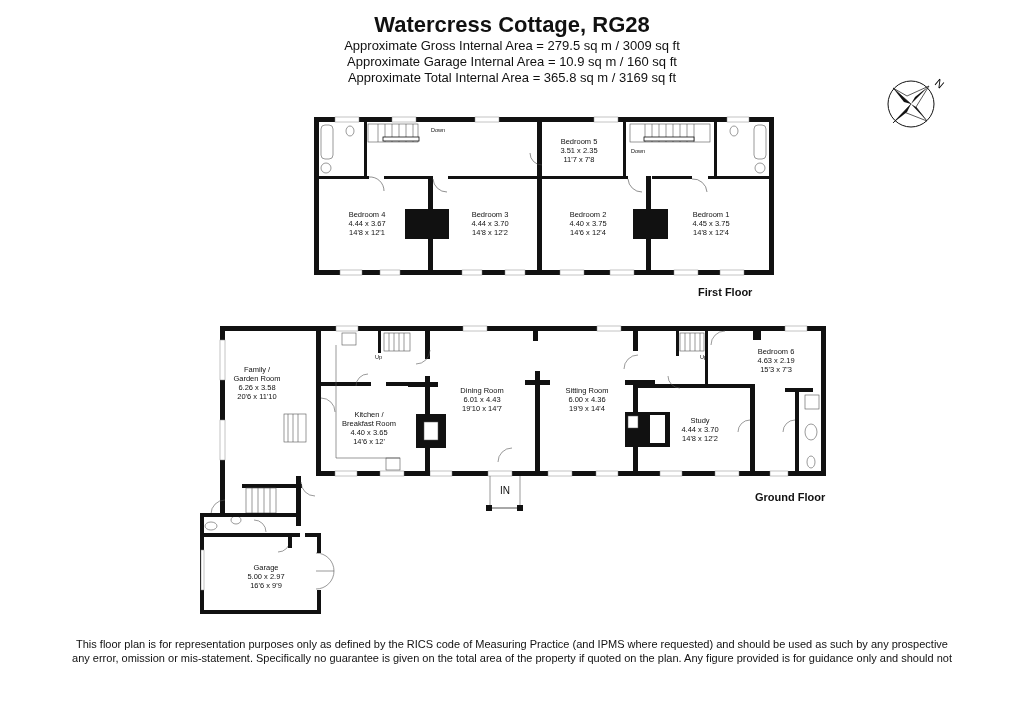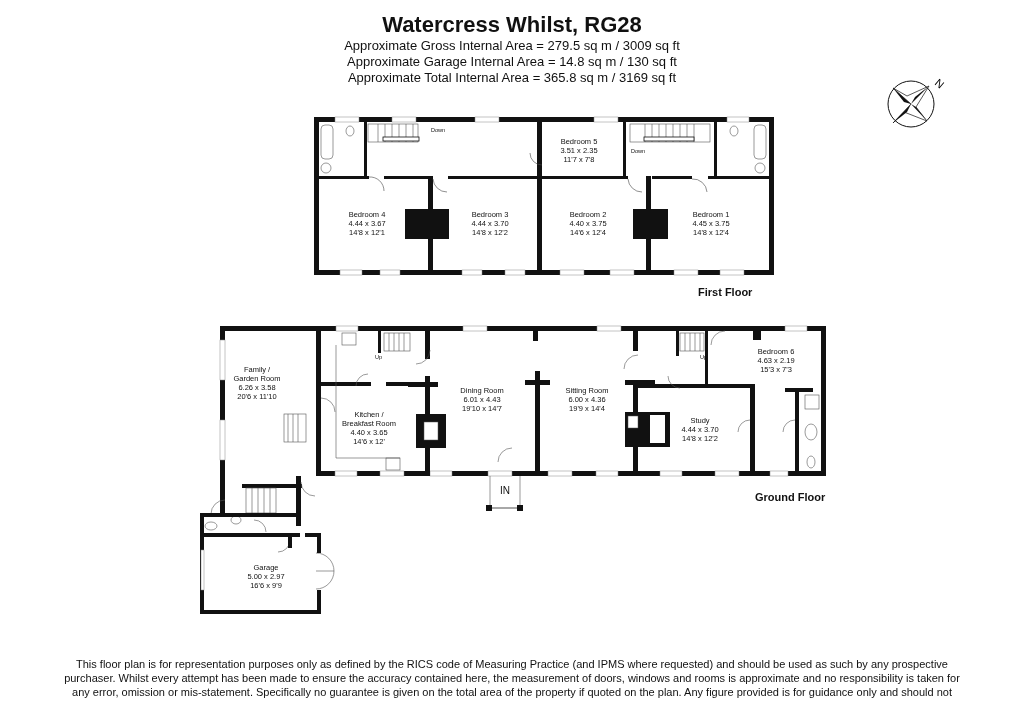--- a/index.html
+++ b/index.html
@@ -6,29 +6,29 @@
   body{width:1024px;height:724px;position:relative;overflow:hidden;font-family:"Liberation Sans",sans-serif;color:#111;}
   .hdr{position:absolute;left:0;width:1024px;text-align:center;}
   .title{top:12px;font-size:22px;font-weight:bold;}
   .area{font-size:13px;line-height:15px;}
   .a1{top:38px}.a2{top:54px}.a3{top:70px}
   svg{position:absolute;left:0;top:0;}
   .room-label{font-size:7.5px;text-anchor:middle;fill:#111;font-family:"Liberation Sans",sans-serif;}
   .floor-label{font-size:11px;font-weight:bold;fill:#111;font-family:"Liberation Sans",sans-serif;}
   .small{font-size:5.5px;fill:#111;font-family:"Liberation Sans",sans-serif;}
   .in-label{font-size:10px;fill:#111;font-family:"Liberation Sans",sans-serif;text-anchor:middle;}
-  .disc{position:absolute;left:40px;width:944px;top:637px;text-align:center;font-size:11px;line-height:14.2px;margin-top:20px;}
+  .disc{position:absolute;left:40px;width:944px;top:637px;text-align:center;font-size:11px;line-height:14.2px;}
   .disc span{display:block;}
 </style>
 </head>
 <body>
 
-<div class="hdr title">Watercress Whilst, RG28</div>
+<div class="hdr title">Watercress Cottage, RG28</div>
 <div class="hdr area a1">Approximate Gross Internal Area = 279.5 sq m / 3009 sq ft</div>
-<div class="hdr area a2">Approximate Garage Internal Area = 14.8 sq m / 130 sq ft</div>
+<div class="hdr area a2">Approximate Garage Internal Area = 10.9 sq m / 160 sq ft</div>
 <div class="hdr area a3">Approximate Total Internal Area = 365.8 sq m / 3169 sq ft</div>
 
 <svg width="1024" height="724" viewBox="0 0 1024 724">
 
   <g>
     <circle cx="911" cy="104" r="23" fill="none" stroke="#111" stroke-width="1"></circle>
     <polygon points="911,104 893,88 904,102" fill="#111"></polygon>
     <polygon points="911,104 929,86 915,97" fill="#111"></polygon>
     <polygon points="911,104 927,121 916,107" fill="#111"></polygon>
     <polygon points="911,104 893,123 907,112" fill="#111"></polygon>
@@ -312,15 +312,14 @@
   <g>
     <text class="room-label" x="266" y="570">Garage</text>
     <text class="room-label" x="266" y="579">5.00 x 2.97</text>
     <text class="room-label" x="266" y="588">16'6 x 9'9</text>
   </g>
   <text class="floor-label" x="755" y="501">Ground Floor</text>
 </svg>
 
 <div class="disc">
   <span>This floor plan is for representation purposes only as defined by the RICS code of Measuring Practice (and IPMS where requested) and should be used as such by any prospective</span>
-  <span>purchaser. Whilst every attempt has been made to ensure the accuracy contained here, the measurement of doors, windows and rooms is approximate and no responsibility is taken for</span>
   <span>any error, omission or mis-statement. Specifically no guarantee is given on the total area of the property if quoted on the plan. Any figure provided is for guidance only and should not</span>
 </div>
 
 </body></html>

